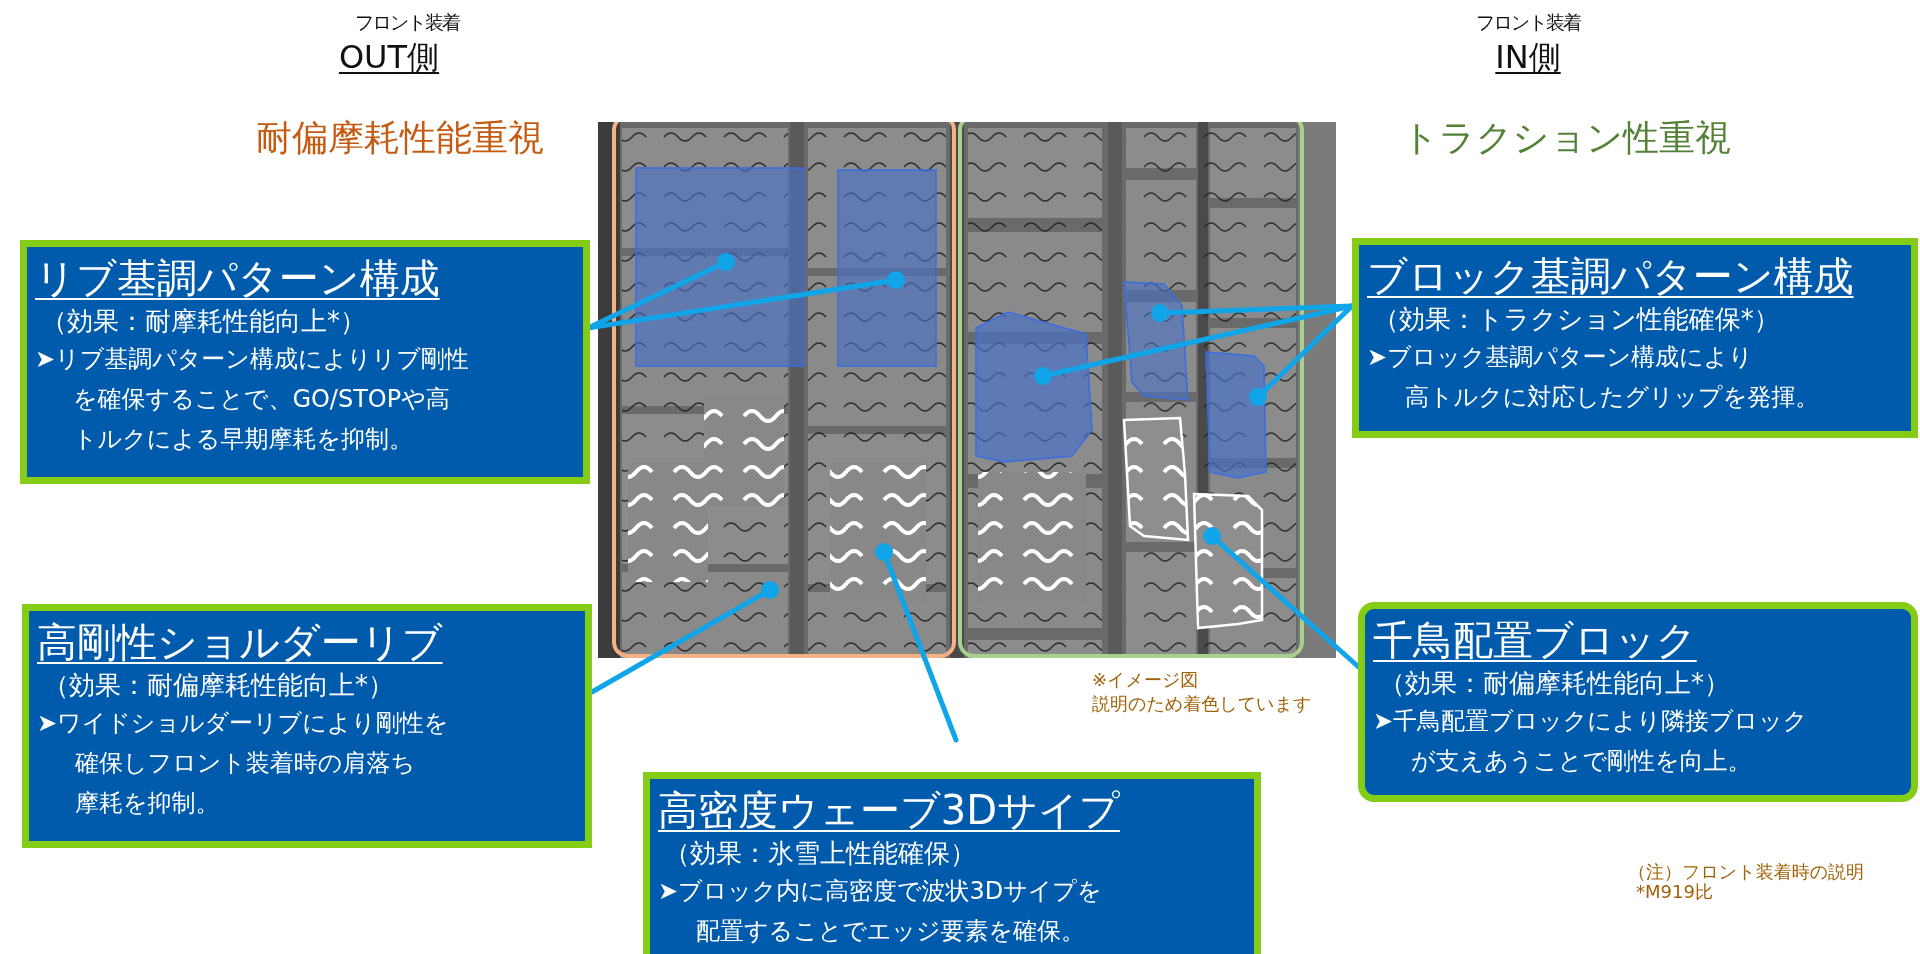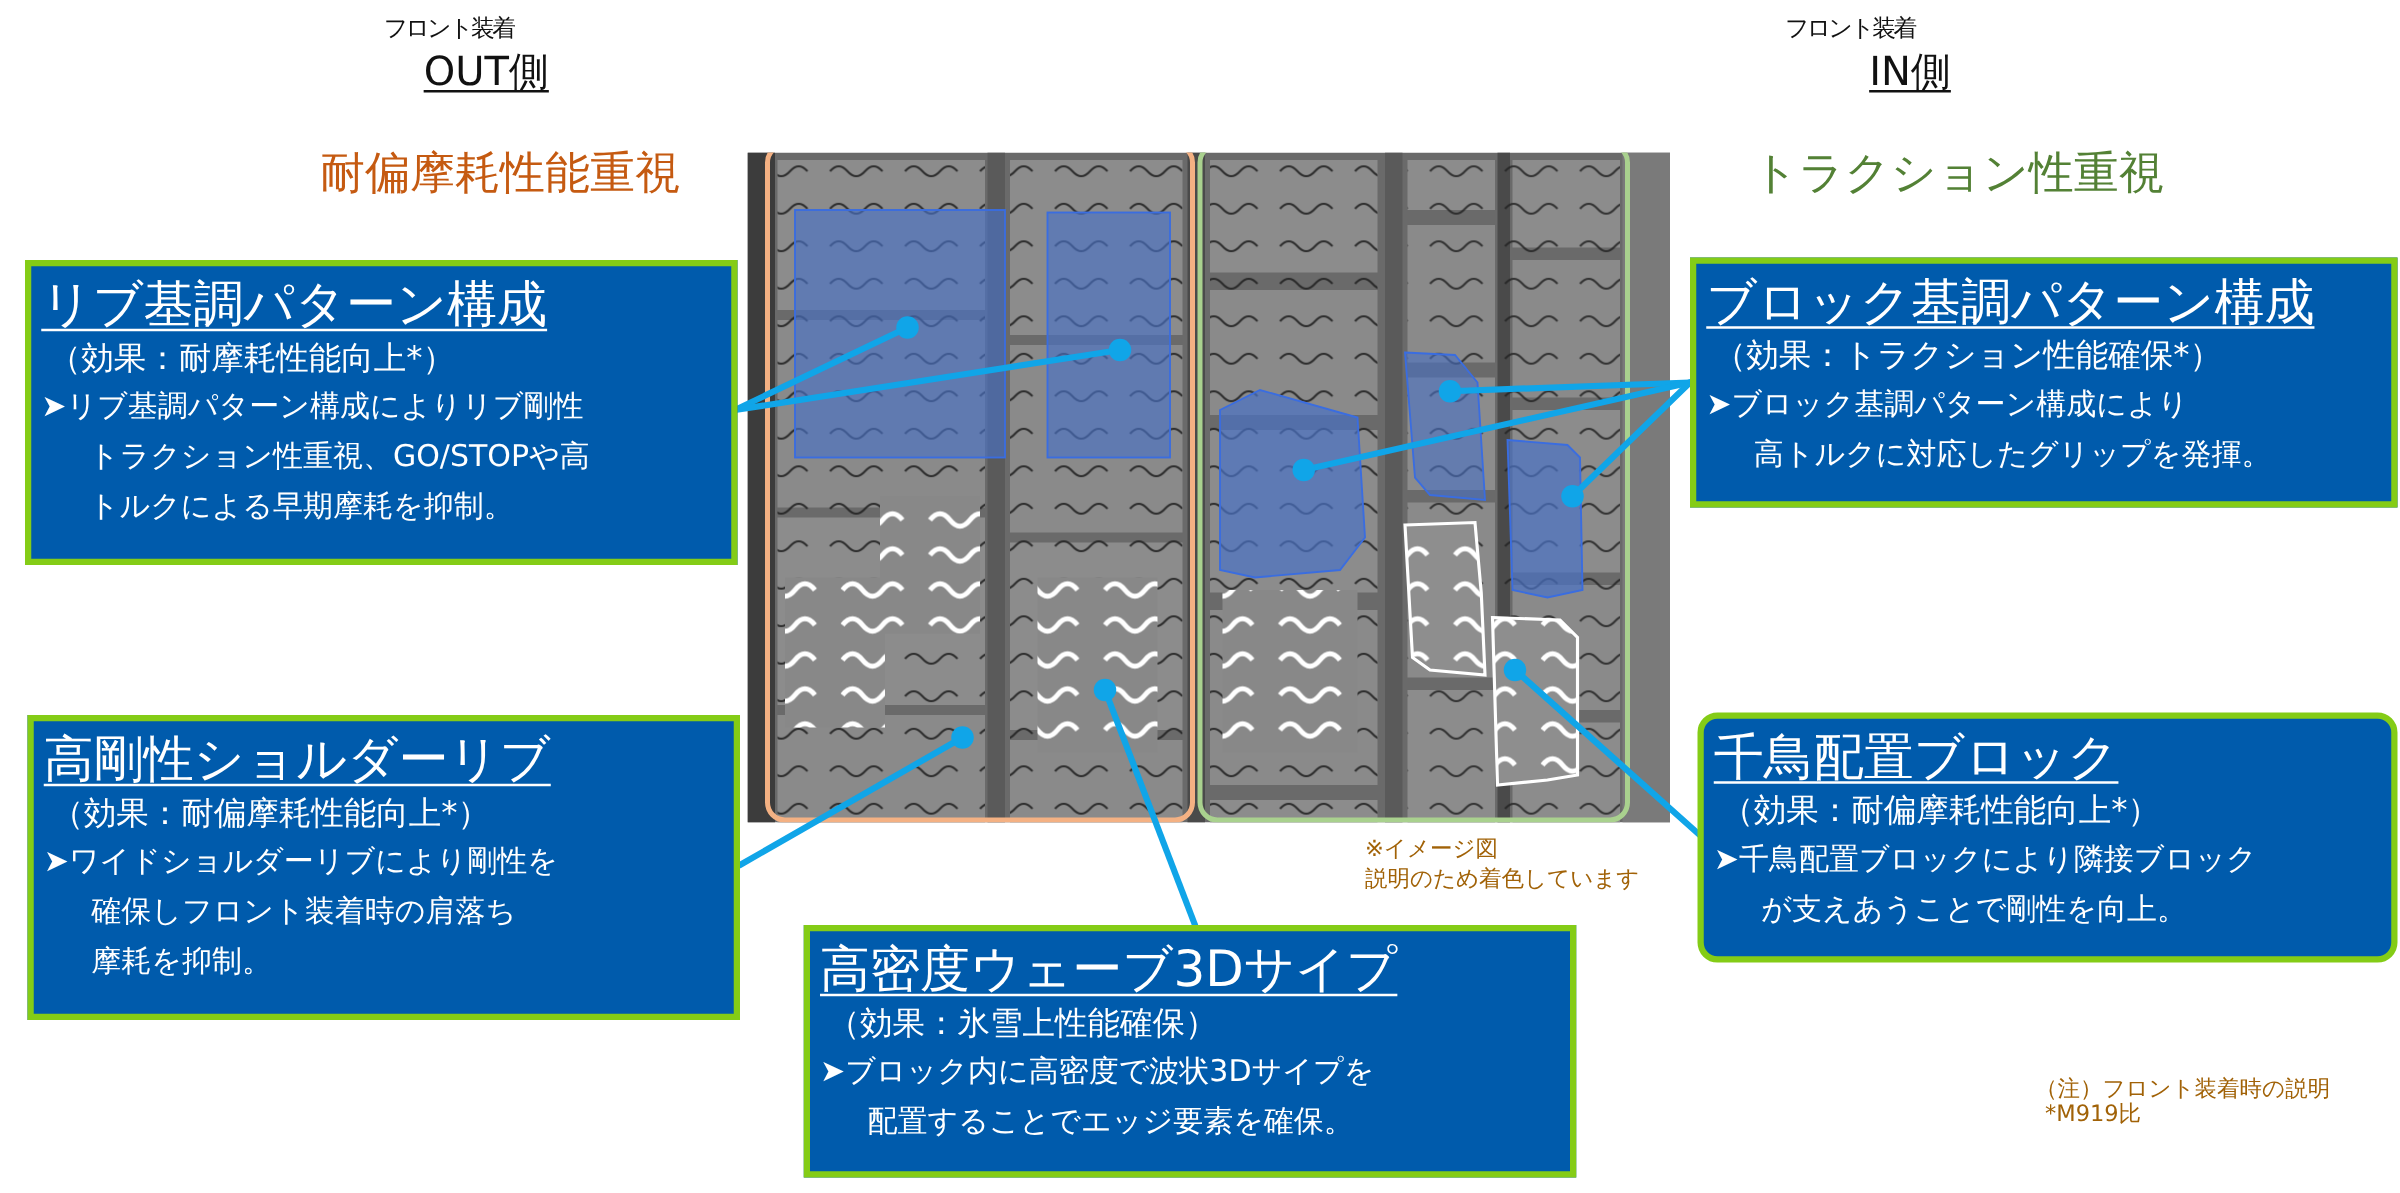--- a/index.html
+++ b/index.html
@@ -1,24 +1,24 @@
 <!DOCTYPE html>
 <html><head>
 <meta charset="utf-8">
 <style>
   html, body { margin:0; padding:0; }
   body { width:1920px; height:954px; position:relative; background:#ffffff; overflow:hidden;
          font-family:"DejaVu Sans","Liberation Sans",sans-serif; }
   .abs { position:absolute; }
-  .side-sub { font-size:19px; color:#111; text-align:left; width:200px; letter-spacing:-2px; }
+  .side-sub { font-size:19px; color:#111; text-align:center; width:200px; letter-spacing:-2px; }
   .side-title { font-size:32px; color:#111; text-align:center; width:200px; text-decoration:underline; text-underline-offset:4px; text-decoration-thickness:2px; }
   .emph { font-size:36px; white-space:nowrap; }
   .emph-out { color:#c55a11; }
   .emph-in { color:#538135; }
-  .card { position:absolute; background:#005bac; border:5px solid #84cc16; color:#ffffff; box-sizing:border-box; padding:6px 10px 8px 8px; }
+  .card { position:absolute; background:#005bac; border:7px solid #84cc16; color:#ffffff; box-sizing:border-box; padding:6px 10px 8px 8px;margin-top:32px; }
   .card-title { font-size:40px; text-decoration:underline; text-underline-offset:6px; text-decoration-thickness:2px; white-space:nowrap; line-height:50px; }
   .card-effect { font-size:26px; line-height:36px; padding-left:6px; white-space:nowrap; }
   .card-body { font-size:24px; line-height:40px; white-space:nowrap; }
   .card-body .indent { padding-left:38px; display:block; }
   .note { font-size:18px; color:#a16207; line-height:24px; white-space:nowrap; }
   .tread { position:absolute; left:598px; top:122px; width:738px; height:536px; }
 </style>
 </head>
 <body>
 
@@ -140,21 +140,21 @@
     <circle cx="1258" cy="397" r="9"></circle>
     <circle cx="1212" cy="536" r="9"></circle>
   </g>
 </svg>
 
 <div class="card" style="left:20px;top:208px;width:570px;height:244px;">
   <div class="card-title">リブ基調パターン構成</div>
   <div class="card-effect">（効果：耐摩耗性能向上*）</div>
   <div class="card-body">
     <span>➤</span><span>リブ基調パターン構成によりリブ剛性</span>
-    <span class="indent">トラクション性重視、GO/STOPや高</span>
+    <span class="indent">を確保することで、GO/STOPや高</span>
     <span class="indent">トルクによる早期摩耗を抑制。</span>
   </div>
 </div>
 
 <div class="card" style="left:22px;top:572px;width:570px;height:244px;">
   <div class="card-title">高剛性ショルダーリブ</div>
   <div class="card-effect">（効果：耐偏摩耗性能向上*）</div>
   <div class="card-body">
     <span>➤</span><span>ワイドショルダーリブにより剛性を</span>
     <span class="indent">確保しフロント装着時の肩落ち</span>

